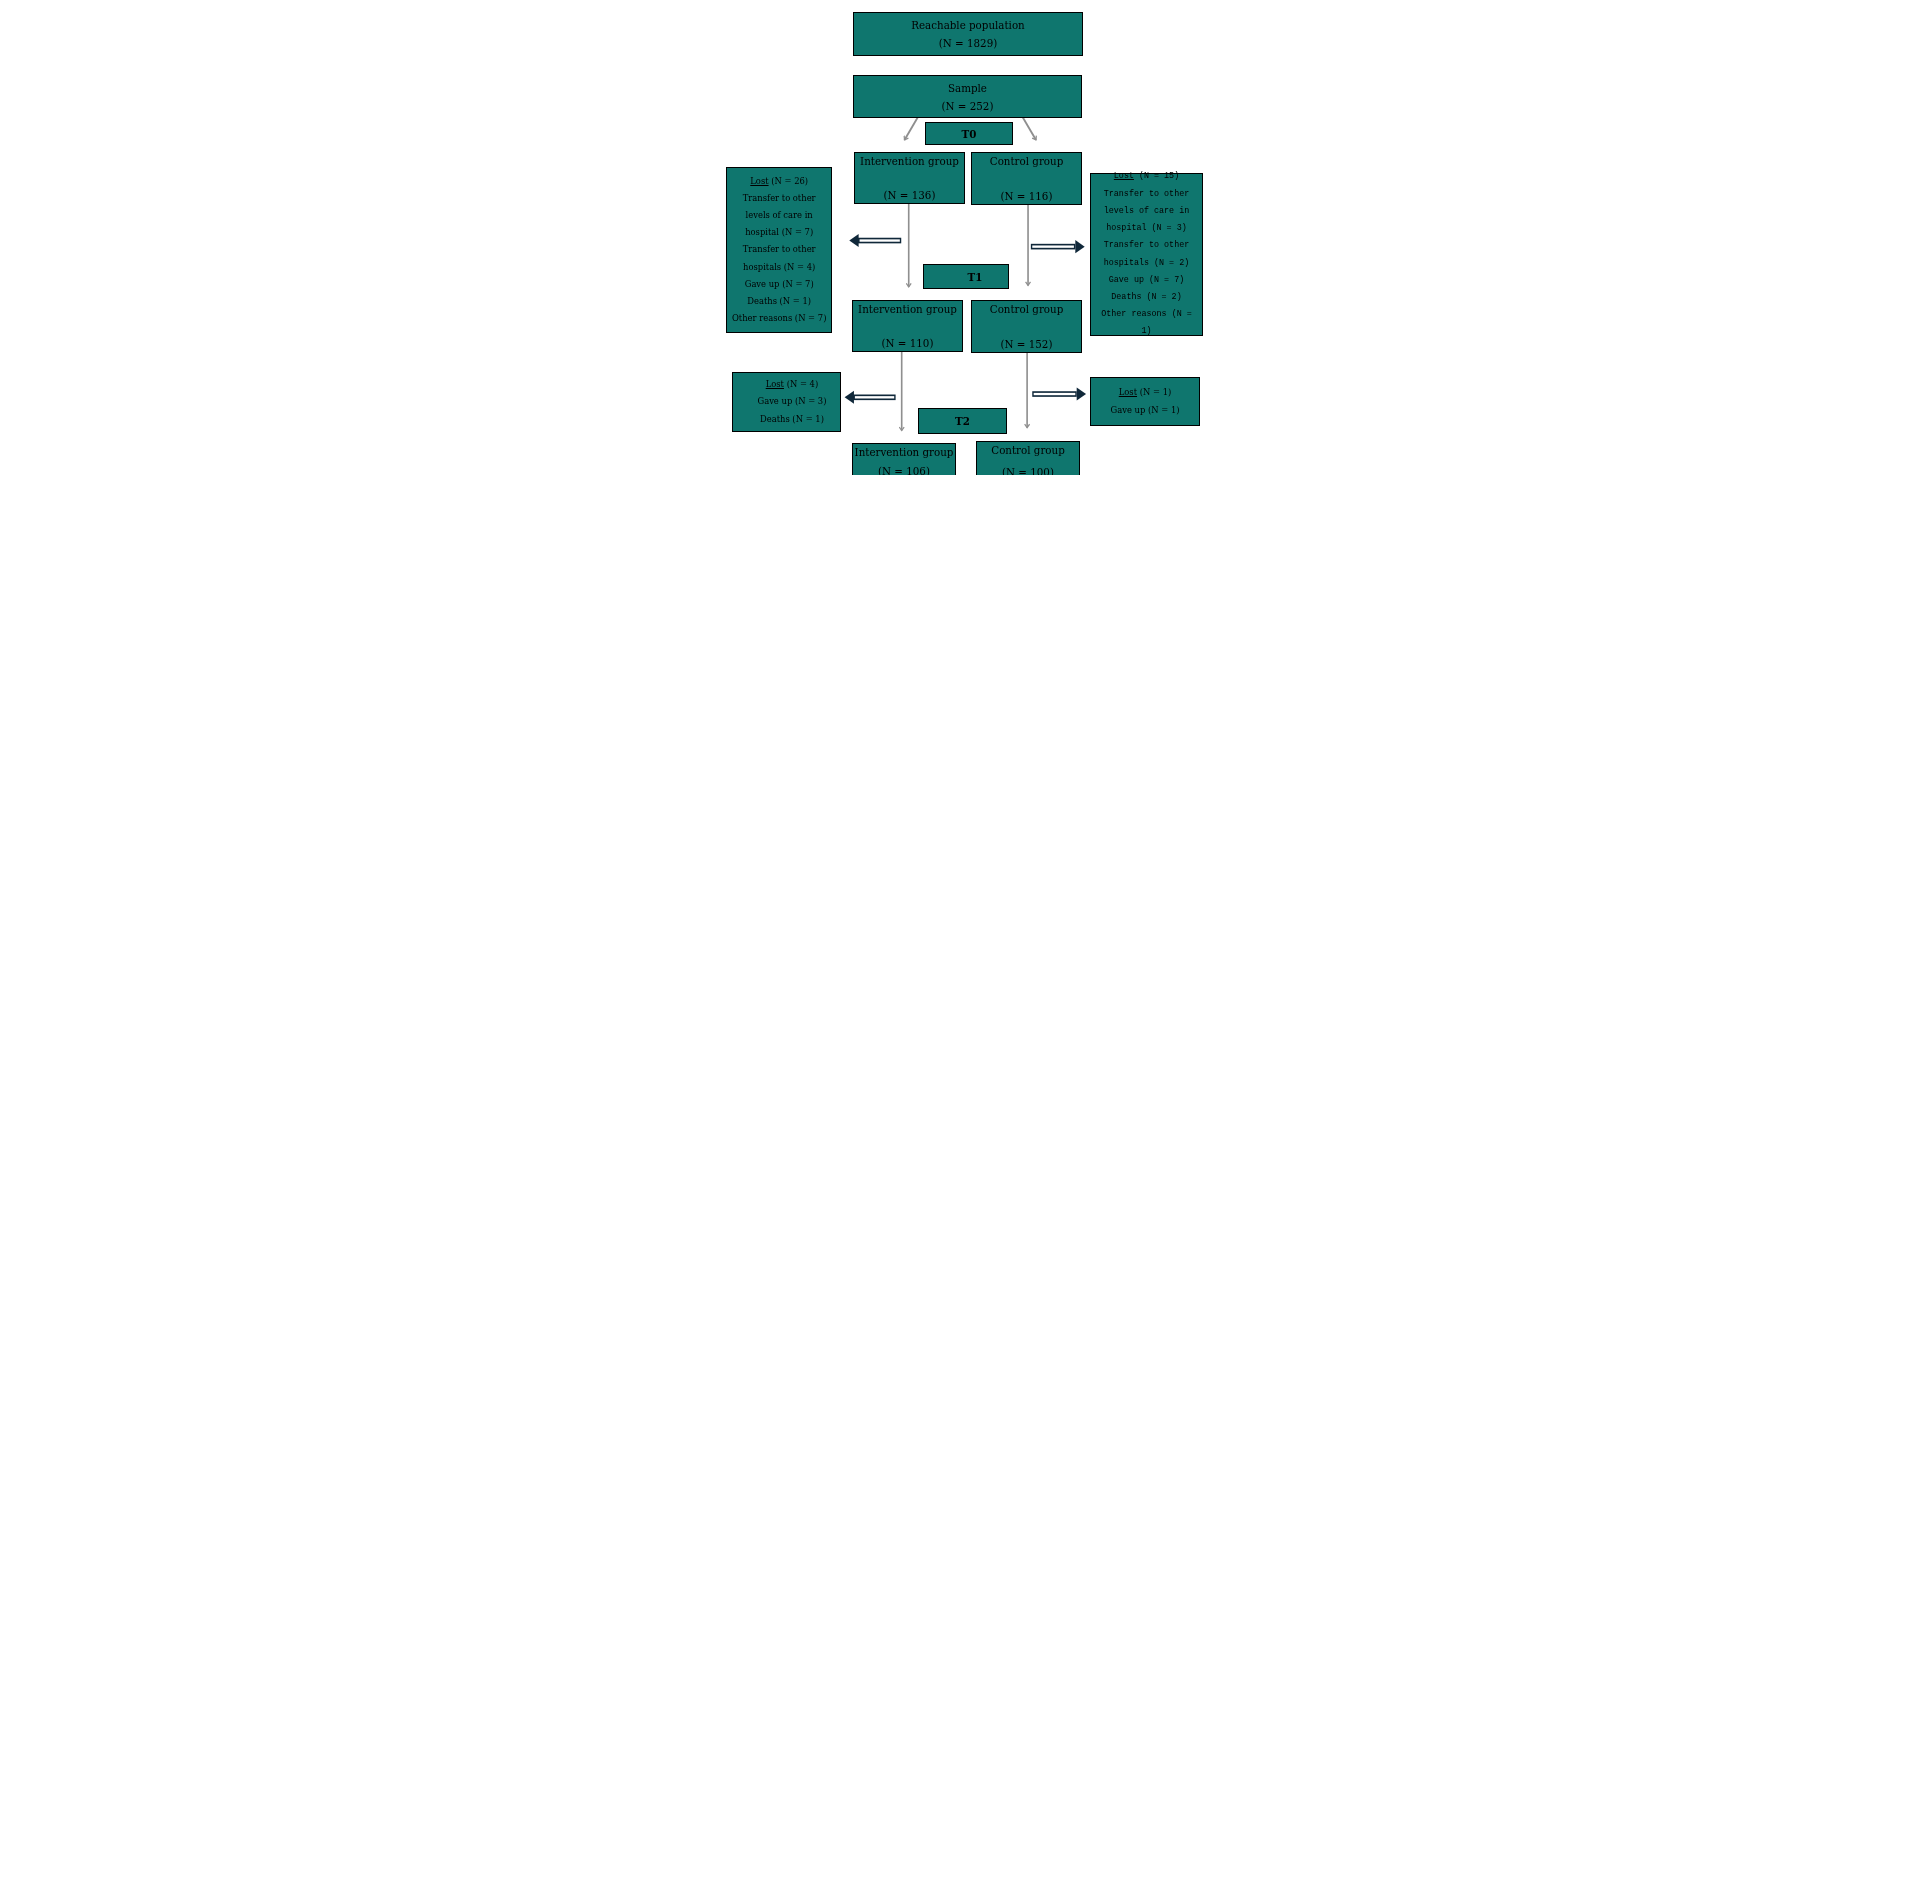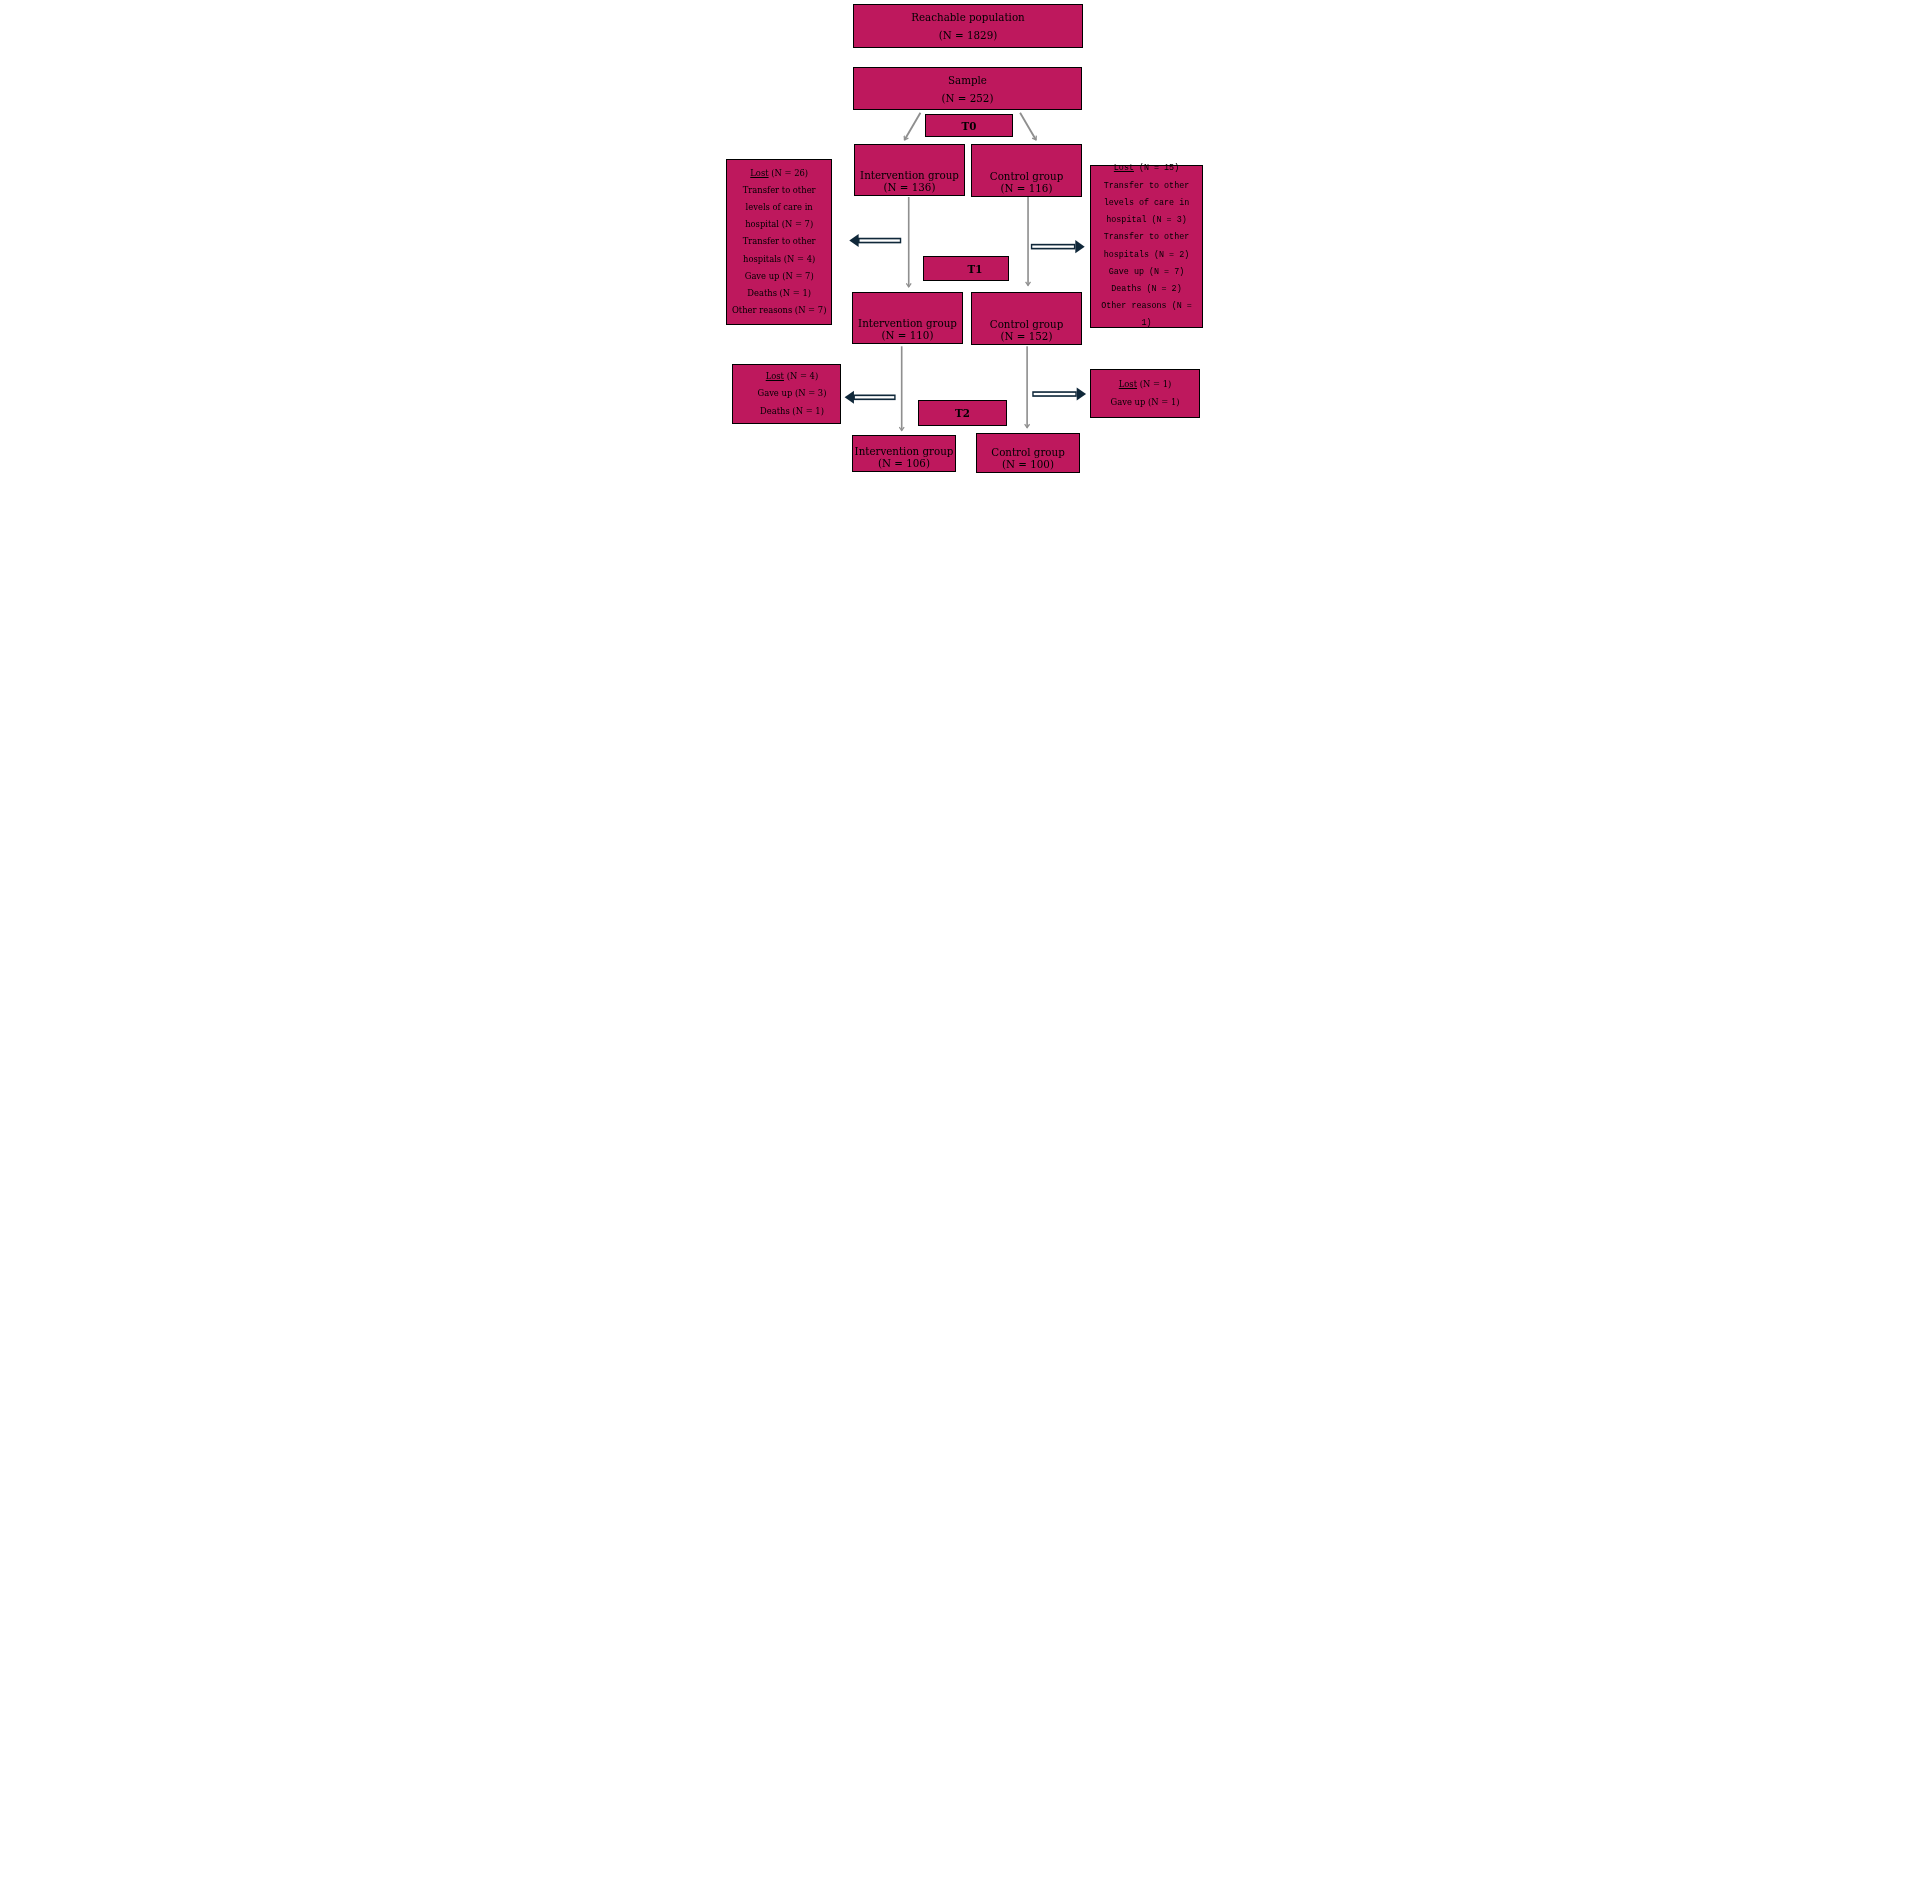--- a/index.html
+++ b/index.html
@@ -15,30 +15,31 @@
     background: #fff;
     overflow: hidden;
   }
   .connectors {
     position: absolute; inset: 0;
     width: 100%; height: 100%;
     pointer-events: none;
   }
   .box {
     position: absolute;
-    background: #be185d;
+    background: #0f766e;
     border: 1.4px solid #000;
     box-sizing: border-box;
     display: flex;
     flex-direction: column;
     align-items: center;
     text-align: center;
+    margin-top: 8px;
   }
   .box.center-2line { justify-content: center; row-gap: 6px; font-size: 10.3px; }
-  .box.group { justify-content: flex-end; font-size: 10.3px; padding: 1.9px 0.9px; }
+  .box.group { justify-content: space-between; font-size: 10.3px; padding: 1.9px 0.9px; }
   .box.timepoint { justify-content: center; font-weight: bold; font-size: 10.3px; }
   .box.side {
     border-width: 0.9px;
     font-size: 8.4px;
     line-height: 2.05;
     justify-content: center;
     padding: 2.8px 3.7px;
   }
   .box.side p { margin: 0; }
   .u-title { text-decoration: underline; text-underline-offset: 1.4px; }

